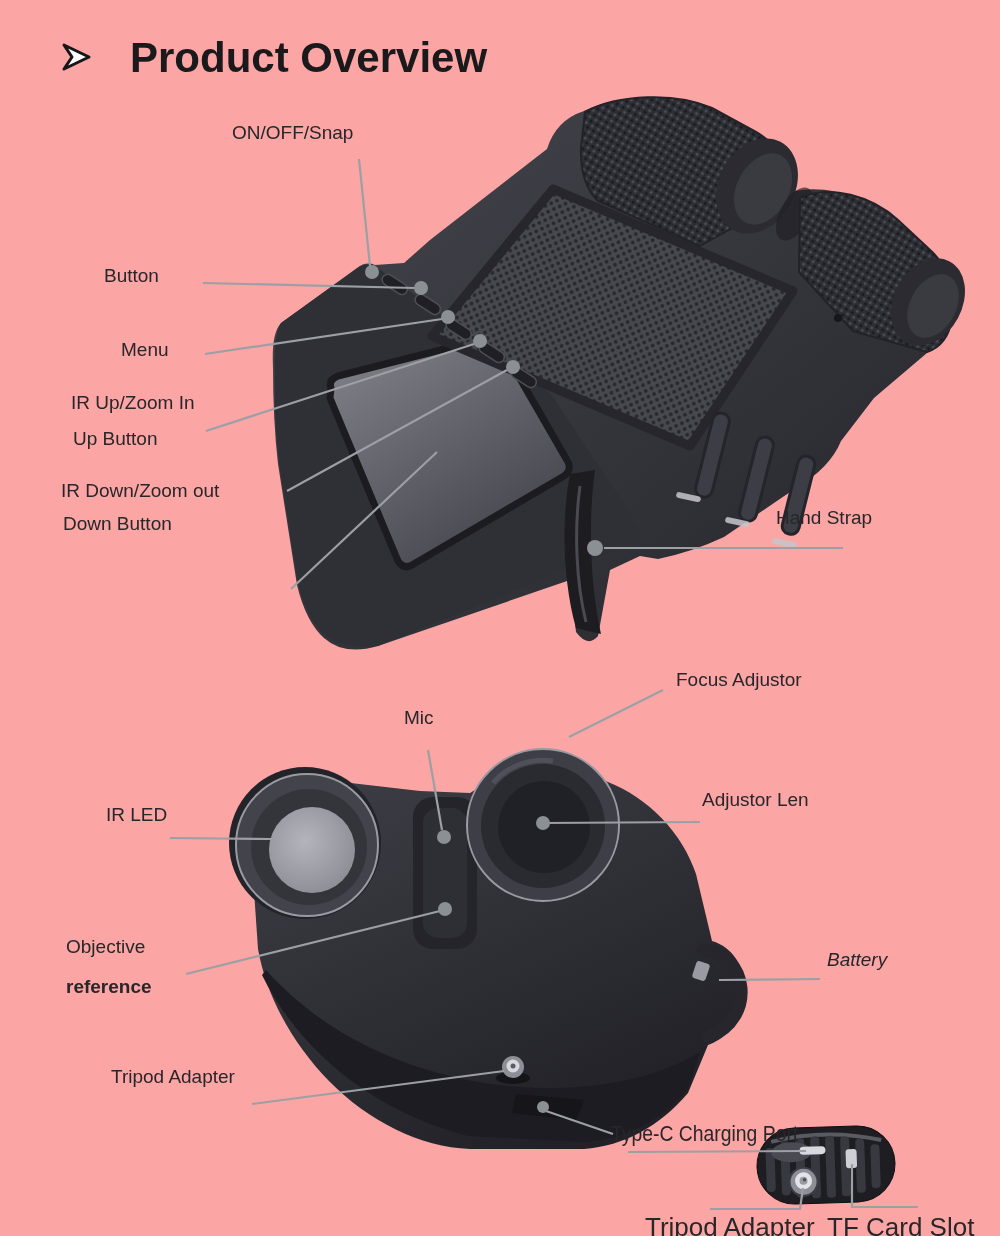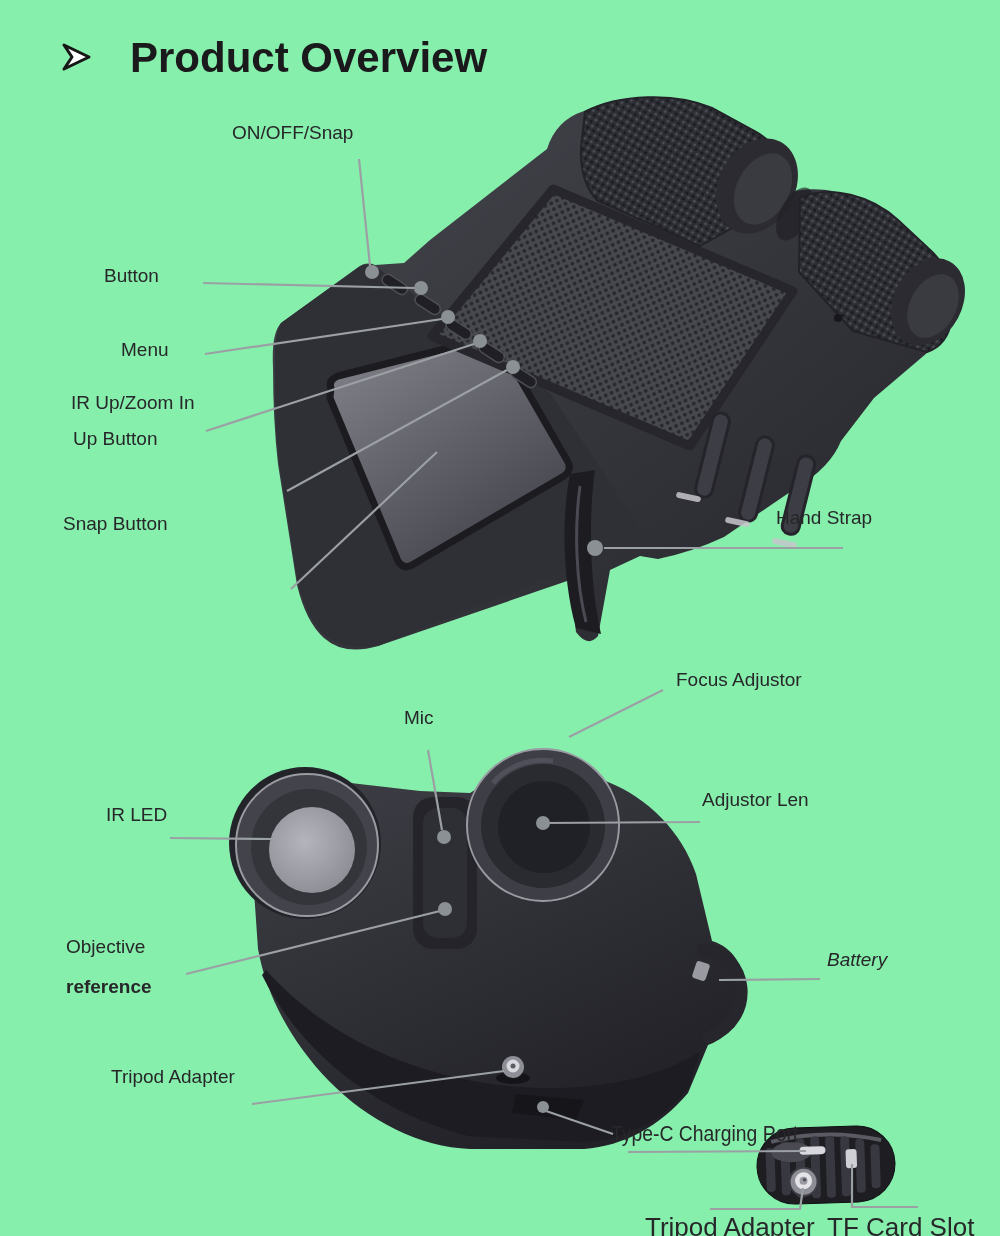--- a/index.html
+++ b/index.html
@@ -1,19 +1,19 @@
 <!DOCTYPE html>
 <html><head>
 <meta charset="utf-8">
 <style>
   html,body{margin:0;padding:0;background:#ffffff;}
   .page{
     position:relative;
     width:1000px;height:1236px;
-    background:#86efac;
+    background:#fca5a5;
     overflow:hidden;
     font-family:"Liberation Sans", sans-serif;
     color:#222225;
   }
   .overlay-svg{position:absolute;left:0;top:0;}
   .page-title{
     position:absolute;left:130px;top:34px;
     font-size:42px;font-weight:bold;letter-spacing:0px;color:#1a1a1c;
     white-space:nowrap;
   }
@@ -247,21 +247,22 @@
     </g>
   </svg>
 
   <div class="page-title">Product Overview</div>
 
   <div class="lbl" style="left:232px;top:122px;">ON/OFF/Snap</div>
   <div class="lbl" style="left:104px;top:265px;">Button</div>
   <div class="lbl" style="left:121px;top:339px;">Menu</div>
   <div class="lbl" style="left:71px;top:392px;">IR Up/Zoom In</div>
   <div class="lbl" style="left:73px;top:428px;">Up Button</div>
-  <div class="lbl" style="left:63px;top:513px;">Snap Button</div>
+  <div class="lbl" style="left:61px;top:480px;">IR Down/Zoom out</div>
+  <div class="lbl" style="left:63px;top:513px;">Down Button</div>
   <div class="lbl" style="left:776px;top:507px;">Hand Strap</div>
 
   <div class="lbl" style="left:676px;top:669px;">Focus Adjustor</div>
   <div class="lbl" style="left:404px;top:707px;">Mic</div>
   <div class="lbl" style="left:106px;top:804px;">IR LED</div>
   <div class="lbl" style="left:702px;top:789px;">Adjustor Len</div>
   <div class="lbl" style="left:66px;top:936px;">Objective</div>
   <div class="lbl" style="left:66px;top:976px;font-weight:bold;">reference</div>
   <div class="lbl" style="left:827px;top:949px;font-style:italic;">Battery</div>
   <div class="lbl" style="left:111px;top:1066px;">Tripod Adapter</div>

